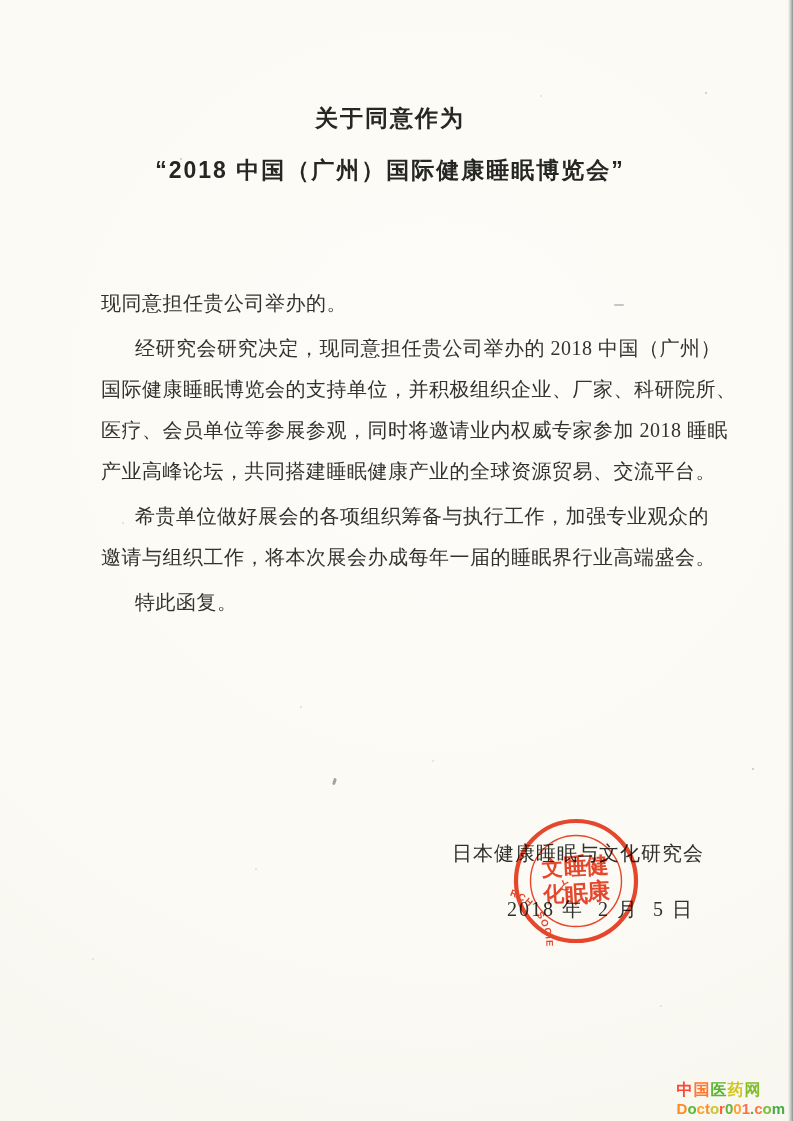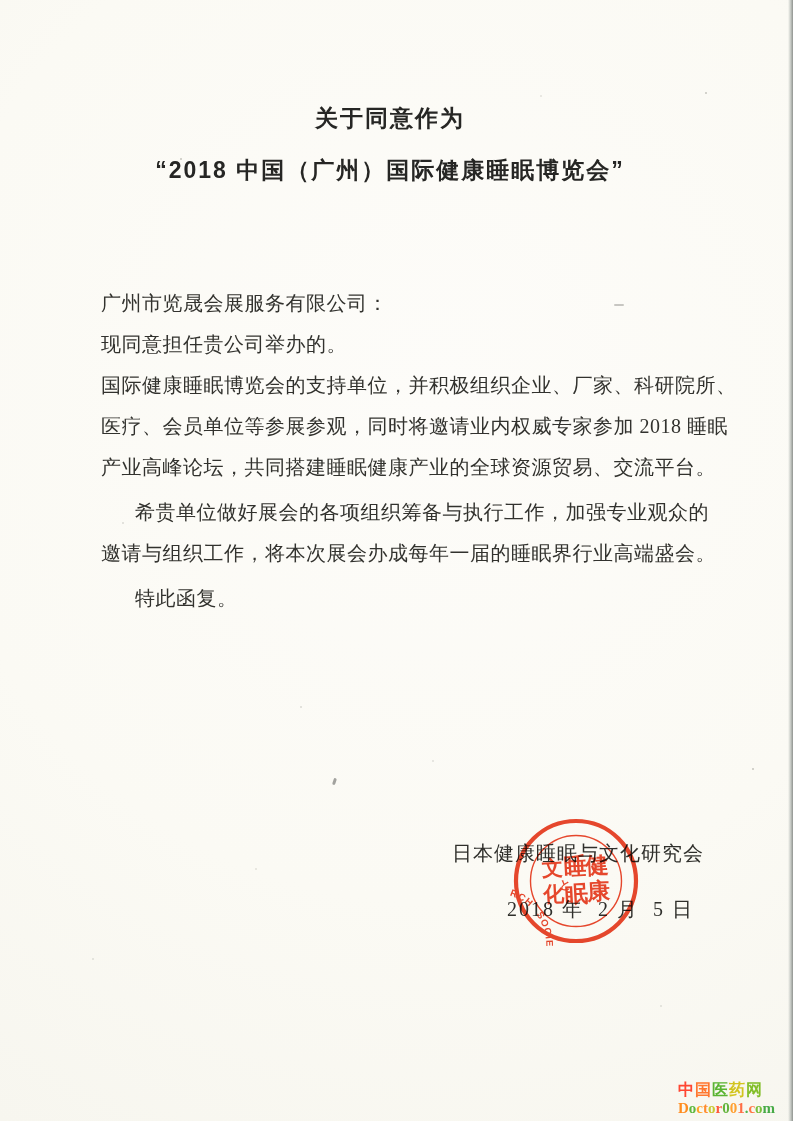--- a/index.html
+++ b/index.html
@@ -62,37 +62,37 @@
   .watermark{
     position:absolute;right:8px;bottom:4px;
     text-align:left;line-height:1.15;
   }
   .wm-cn{
     font-family:"Liberation Sans","DejaVu Sans",sans-serif;
     font-size:16px;font-weight:bold;letter-spacing:1px;
     padding-right:22px;white-space:nowrap;
   }
   .wm-en{
-    font-family:Liberation Serif, serif;
+    font-family:Liberation Sans, sans-serif;
     font-size:15px;font-weight:bold;white-space:nowrap;
   }
 </style>
 </head>
 <body>
 
 <div class="page">
 
   <div class="title-block">
     <div>关于同意作为</div>
     <div>“2018 中国（广州）国际健康睡眠博览会”</div>
   </div>
 
   <div class="body-block">
-    <div class="body-line">广州市览晟会展服务有限公司：</div>
     <div class="body-line">现同意担任贵公司举办的。</div>
+    <div class="body-line indent para-gap">经研究会研究决定，现同意担任贵公司举办的 2018 中国（广州）</div>
     <div class="body-line">国际健康睡眠博览会的支持单位，并积极组织企业、厂家、科研院所、</div>
     <div class="body-line">医疗、会员单位等参展参观，同时将邀请业内权威专家参加 2018 睡眠</div>
     <div class="body-line">产业高峰论坛，共同搭建睡眠健康产业的全球资源贸易、交流平台。</div>
     <div class="body-line indent para-gap">希贵单位做好展会的各项组织筹备与执行工作，加强专业观众的</div>
     <div class="body-line">邀请与组织工作，将本次展会办成每年一届的睡眠界行业高端盛会。</div>
     <div class="body-line indent para-gap">特此函复。</div>
   </div>
 
   <div class="signature-org">日本健康睡眠与文化研究会</div>
   <div class="signature-date">2018 年  2 月  5 日</div>

